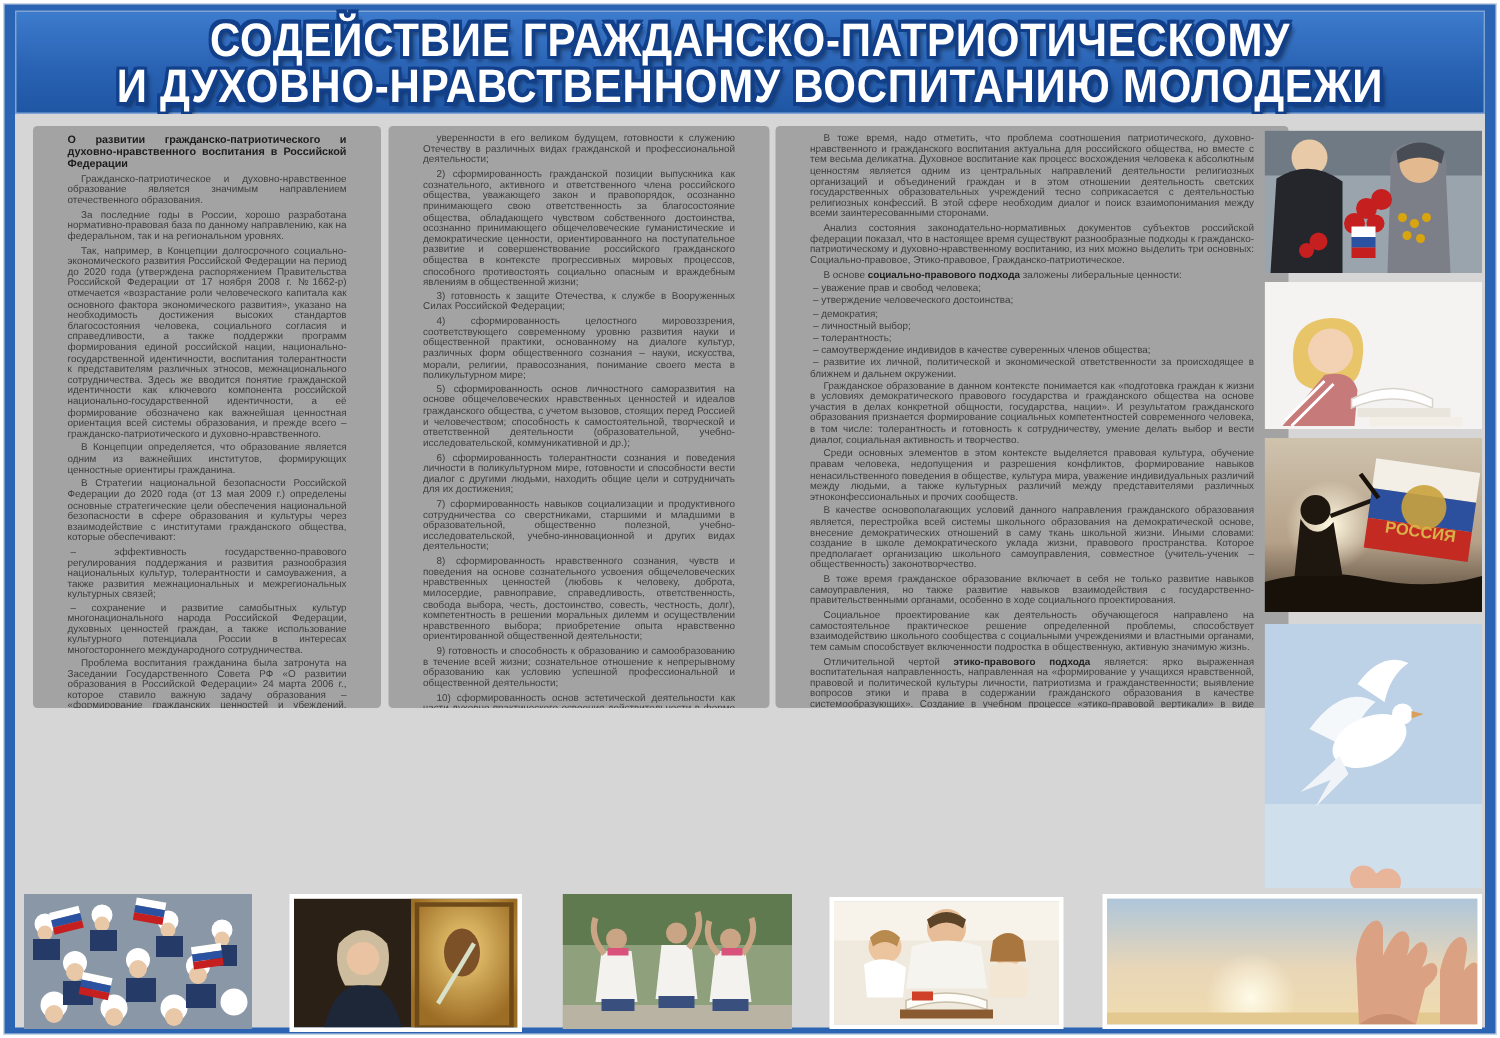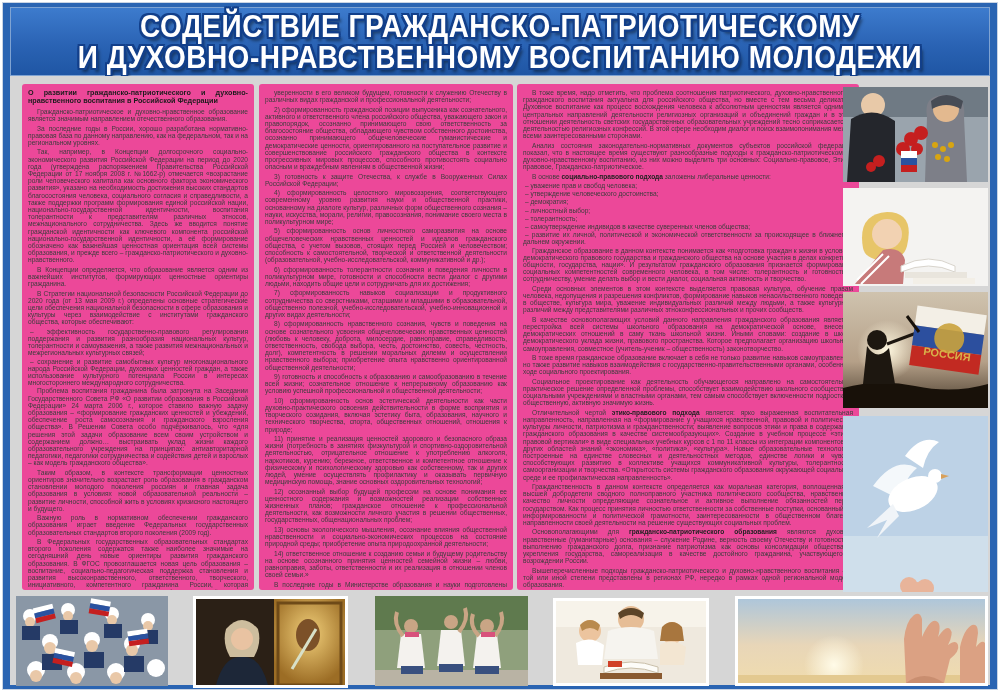--- a/index.html
+++ b/index.html
@@ -7,22 +7,22 @@
        font-family:"Liberation Sans", sans-serif;overflow:hidden;}
   .frame{position:absolute;left:2px;top:2px;right:2px;bottom:2px;background:#2a64b2;border:1px solid #c9d4e4;}
   .header{position:absolute;left:10px;right:10px;top:7px;height:67px;
           background:linear-gradient(#3d7bcd,#2a63b4 55%,#1f56a4);
           border:1px solid #7fa3d2;display:flex;flex-direction:column;justify-content:center;align-items:center;}
   .title{color:#ffffff;font-weight:800;font-size:28px;line-height:31px;letter-spacing:.5px;
          transform:scaleY(1.12);white-space:nowrap;
          text-shadow:-2px -2px 0 #123f8a,2px -2px 0 #123f8a,-2px 2px 0 #123f8a,2px 2px 0 #123f8a,
                      -2px 0 0 #123f8a,2px 0 0 #123f8a,0 -2px 0 #123f8a,0 2px 0 #123f8a,3px 3px 3px rgba(0,0,0,.45);}
   .content{position:absolute;left:10px;right:10px;top:76px;bottom:7px;background:#d6d6d6;}
-  .card{position:absolute;top:8px;background:#ec4899;border-radius:3px;padding:5px 6px;box-sizing:border-box;
-        height:506px;overflow:hidden;color:#3d3d3d;font-size:6.6px;line-height:7.2px;text-align:justify;}
+  .card{position:absolute;top:8px;background:#a3a3a3;border-radius:3px;padding:5px 23px;box-sizing:border-box;
+        height:388px;overflow:hidden;color:#3d3d3d;font-size:6.6px;line-height:7.2px;text-align:justify;}
   .card-1{left:12px;width:232px;}
   .card-2{left:249px;width:254px;}
   .card-3{left:507px;width:342px;}
   .col-head{font-weight:bold;color:#1c1c1c;font-size:7.2px;line-height:8px;margin:0 0 3px 0;text-align:justify;}
   .para{margin:0 0 2.2px 0;text-indent:9px;}
   .para.bullet{text-indent:2px;margin:0 0 1px 0;}
   .b{font-weight:bold;color:#222;}
   .photo{position:absolute;overflow:hidden;}
   .framed{border:3px solid #ffffff;box-sizing:border-box;}
   svg{display:block;}

